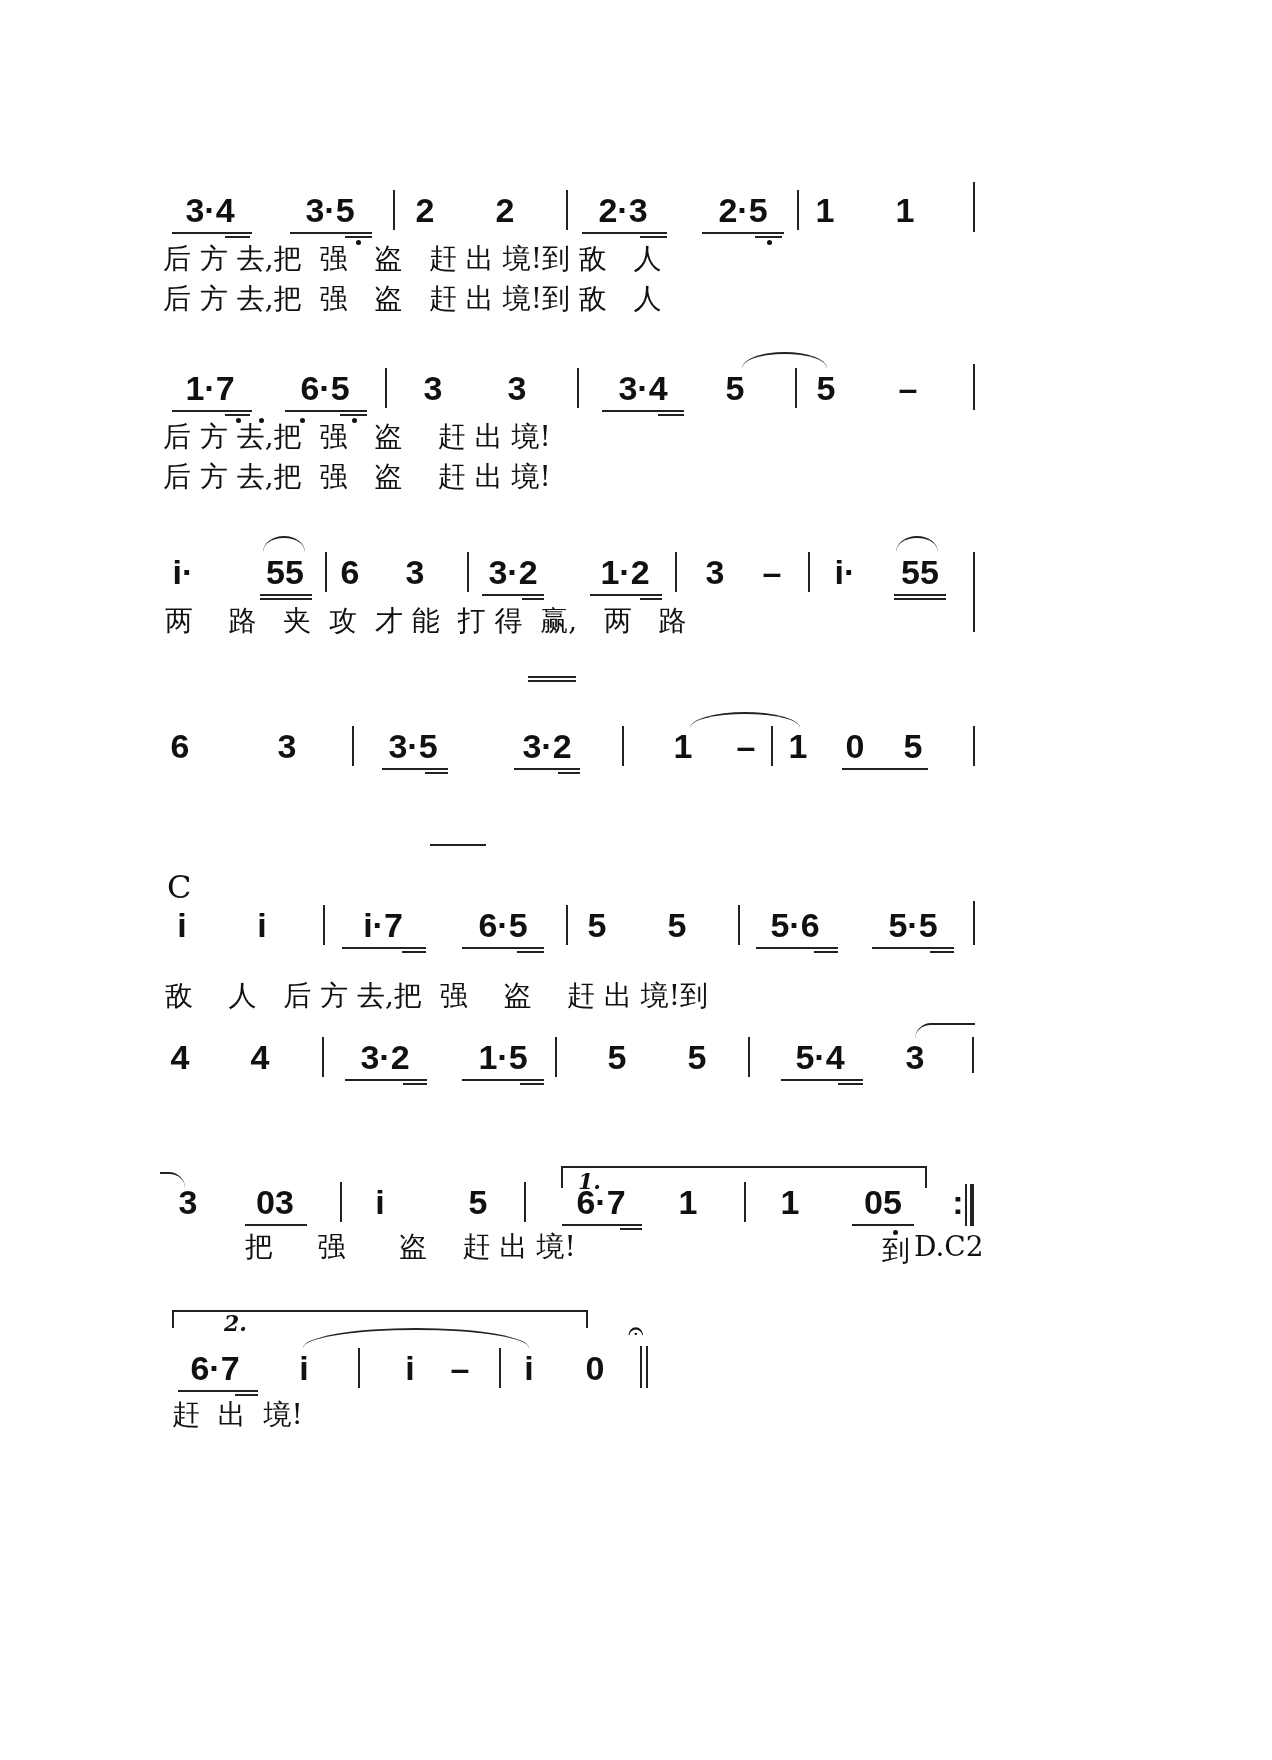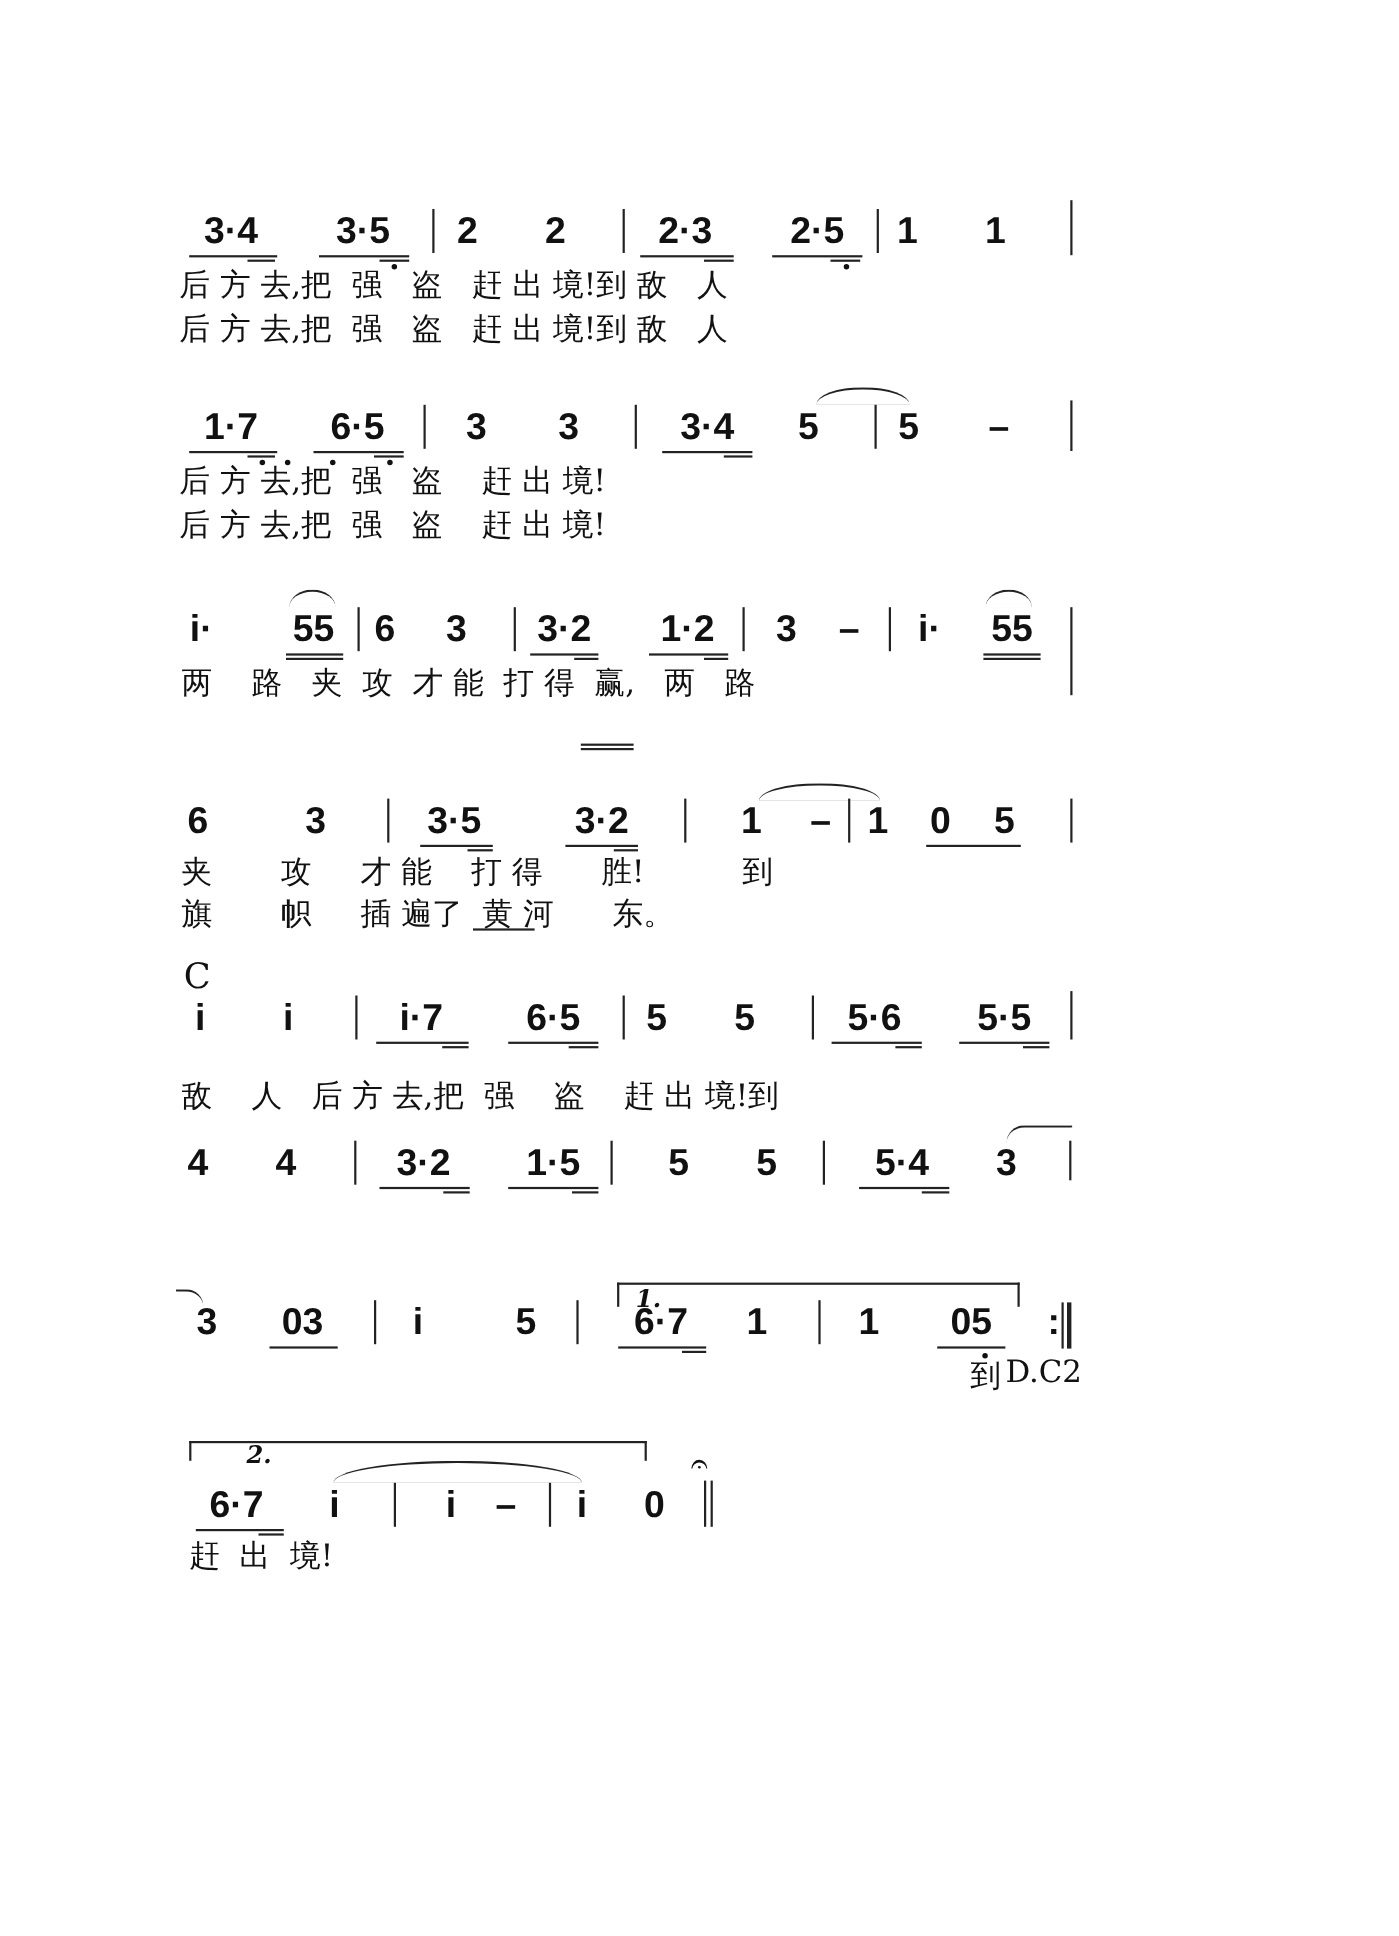--- a/index.html
+++ b/index.html
@@ -120,22 +120,20 @@
   <div class="bar" style="left:771px;top:0;height:40px;"></div>
   <div class="note" style="left:778px;width:40px;">1</div>
   <div class="note" style="left:835px;width:40px;">0</div>
   <div class="note" style="left:893px;width:40px;">5</div>
   <div class="bar" style="left:973px;top:0;height:40px;"></div>
   <div class="ul" style="left:382px;top:42px;width:66px;"></div>
   <div class="ul" style="left:425px;top:46px;width:23px;"></div>
   <div class="ul" style="left:514px;top:42px;width:66px;"></div>
   <div class="ul" style="left:558px;top:46px;width:22px;"></div>
   <div class="ul" style="left:842px;top:42px;width:86px;"></div>
-  <div class="lyric" style="left:165px;top:50px;">夹       攻     才 能    打 得      胜!          到</div>
-  <div class="lyric" style="left:165px;top:88px;">旗       帜     插 遍了  黄 河      东。</div>
   <div class="ul" style="left:430px;top:118px;width:56px;"></div>
 </div>
 
 <div class="mark" style="left:167px;top:868px;">C</div>
 
 <div class="row" style="top:905px;height:100px;">
   <div class="note" style="left:162px;width:40px;">i</div>
   <div class="note" style="left:242px;width:40px;">i</div>
   <div class="bar" style="left:323px;top:0;height:40px;"></div>
   <div class="note" style="left:338px;width:90px;">i·7</div>
@@ -196,20 +194,21 @@
   <div class="note" style="left:770px;width:40px;">1</div>
   <div class="note" style="left:848px;width:70px;">05</div>
   <div class="note" style="left:950px;width:16px;">:</div>
   <div class="bar" style="left:965px;top:2px;height:42px;"></div>
   <div class="bar" style="left:970px;top:2px;height:42px;width:4px;"></div>
   <div class="ul" style="left:245px;top:42px;width:62px;"></div>
   <div class="ul" style="left:562px;top:42px;width:80px;"></div>
   <div class="ul" style="left:620px;top:46px;width:22px;"></div>
   <div class="ul" style="left:852px;top:42px;width:62px;"></div>
   <div class="dot" style="left:893px;top:48px;"></div>
+  <div class="lyric" style="left:165px;top:48px;">         把     强      盗    赶 出 境!</div>
   <div class="dc" style="left:882px;top:50px;">到</div>
   <div class="dc" style="left:914px;top:48px;font-weight:normal;">D.C2</div>
 </div>
 
 <div class="row" style="top:1348px;height:110px;">
   <div class="bracket" style="left:172px;top:-38px;width:412px;height:16px;"></div>
   <div class="volta" style="left:224px;top:-38px;">2.</div>
   <div class="slur" style="left:303px;top:-20px;width:226px;height:18px;"></div>
   <div class="note" style="left:172px;width:86px;">6·7</div>
   <div class="note" style="left:284px;width:40px;">i</div>

